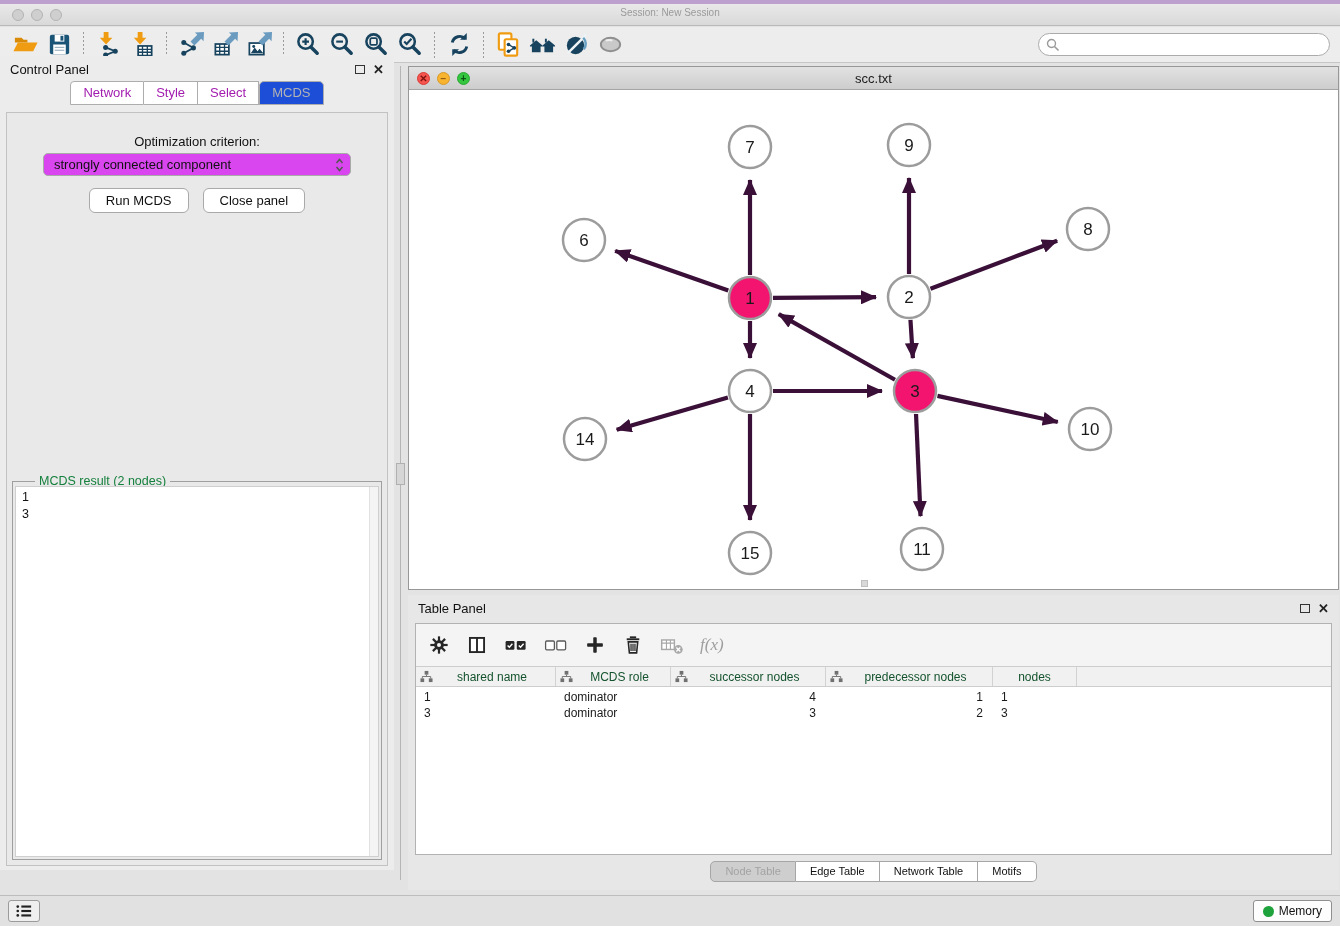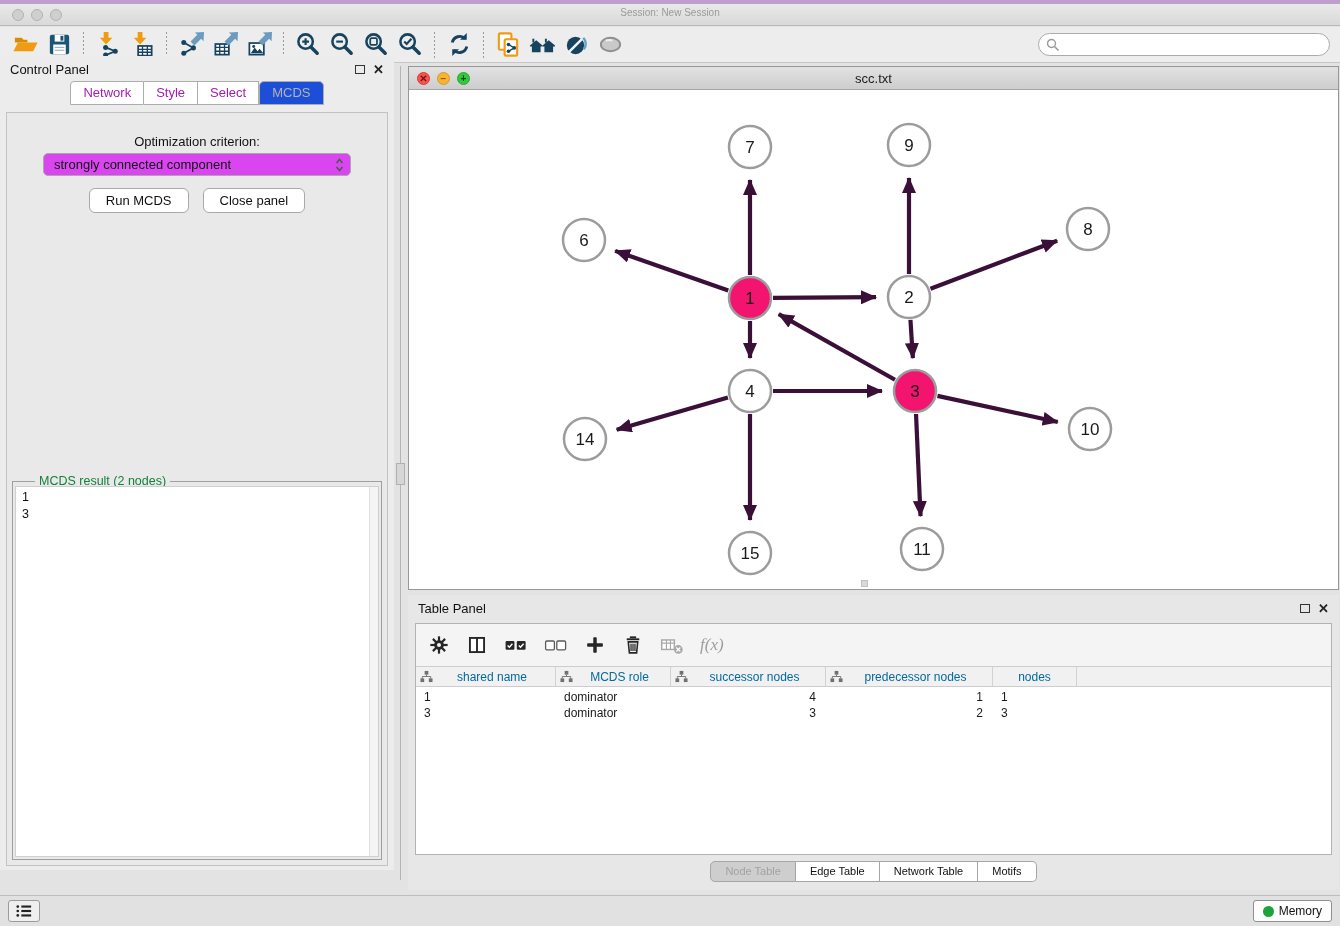--- a/index.html
+++ b/index.html
@@ -64,21 +64,21 @@
   .net-canvas svg { position:absolute; left:0; top:0; }
   .canvas-grip { position:absolute; left:452px; bottom:2px; width:7px; height:7px; background:#d9d9d9; border:1px solid #c0c0c0; }
 
   
   .table-panel { position:absolute; left:408px; top:595px; width:931px; height:295px; background:#e7e7e7; }
   .tp-inner { position:absolute; left:7px; right:7px; top:28px; height:232px; background:#fff; border:1px solid #b2b2b2; display:flex; flex-direction:column; }
   .tp-toolbar { height:42px; background:#f4f4f4; display:flex; align-items:center; padding-left:12px; gap:16px; }
   .tp-toolbar svg { display:block; }
   .fx { font-family:"Liberation Serif", serif; font-style:italic; font-size:17px; color:#9e9e9e; }
   .tbl-header { height:21px; background:#f1f1f1; border-top:1px solid #cdcdcd; border-bottom:1px solid #cdcdcd; display:flex; }
-  .th { display:flex; align-items:center; border-right:1px solid #d2d2d2; font-size:12px; color:#0369a1; padding:0 4px; }
+  .th { display:flex; align-items:center; border-right:1px solid #d2d2d2; font-size:12px; color:#14532d; padding:0 4px; }
   .th .th-label { flex:1; text-align:center; }
   .tbl-rows { flex:1; background:#fff; overflow:hidden; padding-top:2px; }
   .tr { display:flex; height:16px; }
   .td { font-size:12px; color:#1a1a1a; padding:0 10px 0 8px; display:flex; align-items:center; }
   .td.right { justify-content:flex-end; }
   .tp-tabs { position:absolute; left:0; right:0; bottom:8px; display:flex; justify-content:center; }
   .tp-tab { font-size:11px; padding:3px 14px 4px; background:#fff; border:1px solid #a6a6a6; border-left-width:0; color:#111; }
   .tp-tab:first-child { border-left-width:1px; border-radius:5px 0 0 5px; }
   .tp-tab:last-child { border-radius:0 5px 5px 0; }
   .tp-tab.active { background:#cecece; color:#a3a3a3; }

